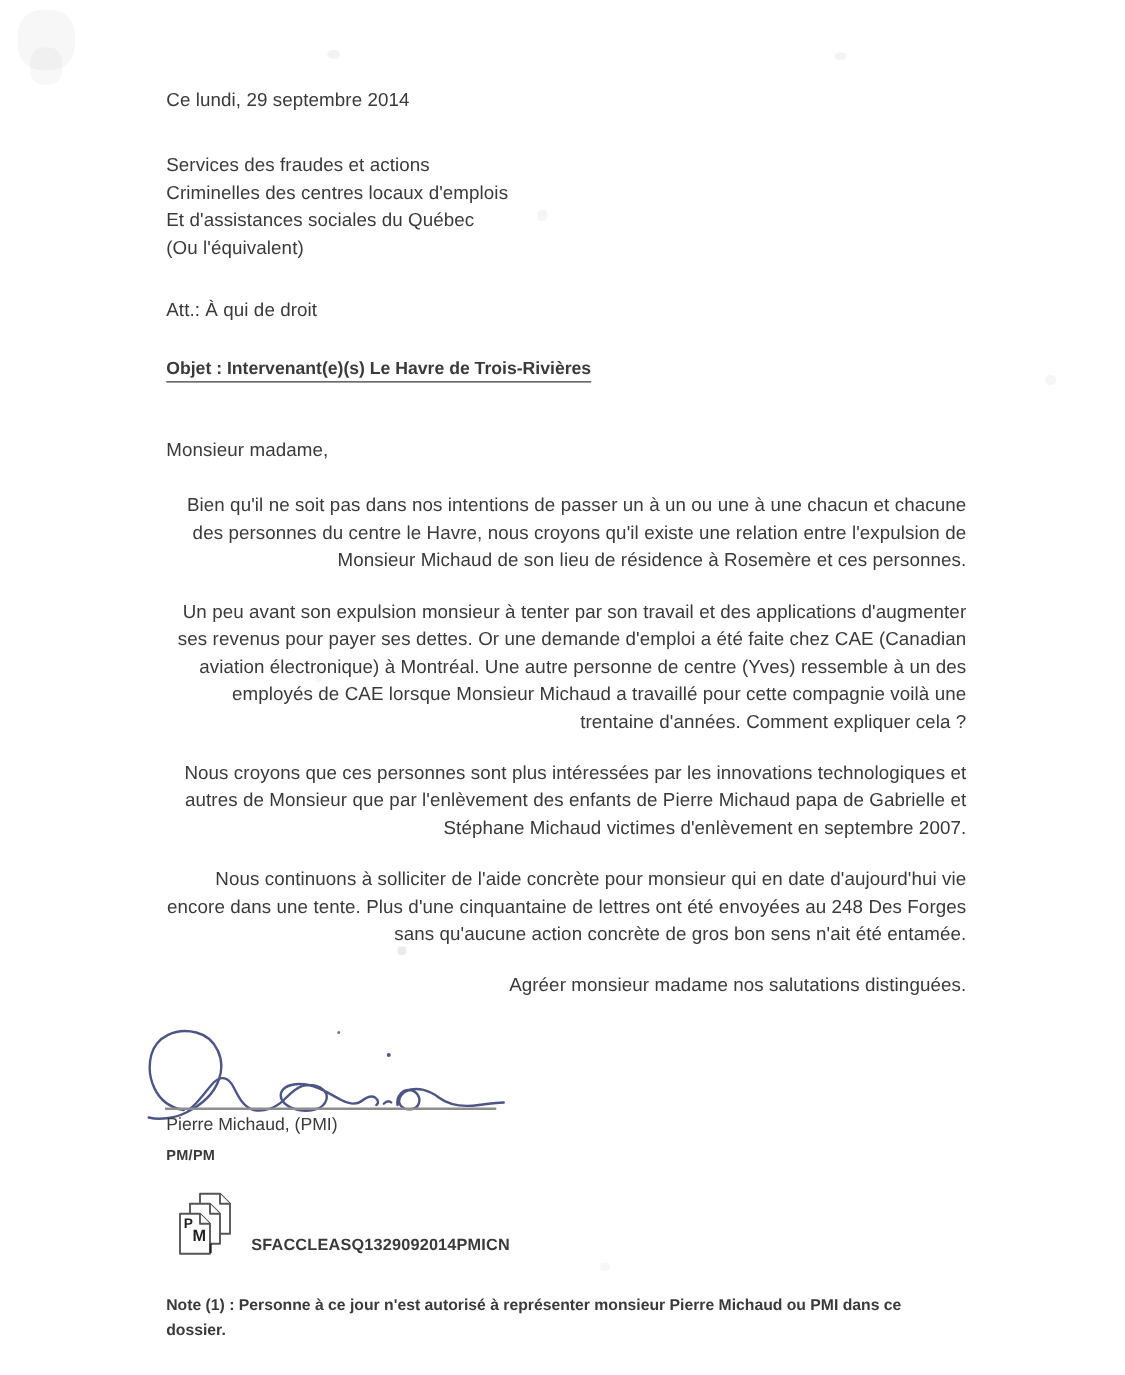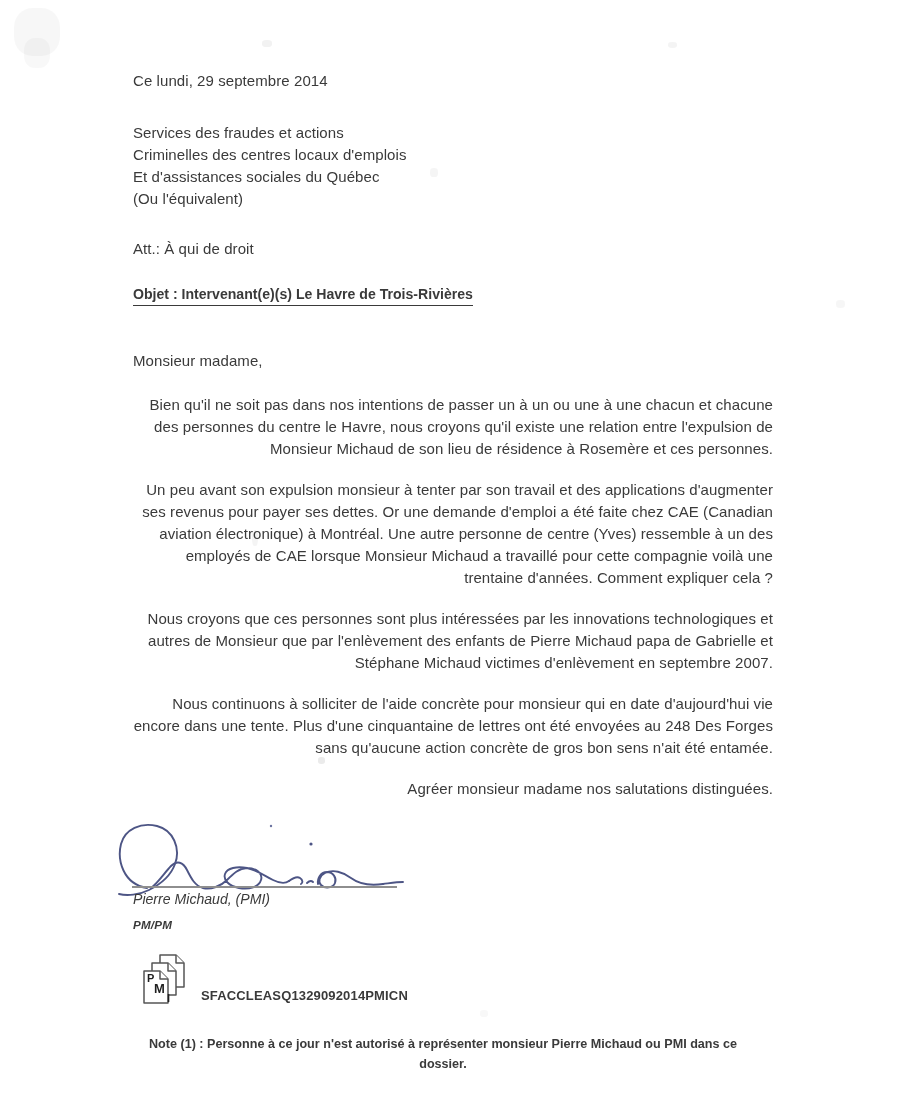--- a/index.html
+++ b/index.html
@@ -66,21 +66,20 @@
     padding-bottom: 1px;
     font-size: 14.1px;
     line-height: 20px;
   }
 
   
   .sig-zone {
     position: relative;
     height: 92px;
     margin-top: 26px;
-    font-style: italic;
   }
   .sig-ink {
     position: absolute;
     left: -22px;
     top: -8px;
     width: 300px;
     height: 78px;
     pointer-events: none;
   }
   .sig-rule {
@@ -129,21 +128,20 @@
     font-weight: bold;
     letter-spacing: .012em;
   }
 
   .note {
     margin-top: 18px;
     font-size: 12.6px;
     line-height: 20px;
     font-weight: bold;
     width: 620px;
-    text-align: center;
   }
 </style>
 </head>
 <body>
 
 <div class="scan-smudge smudge-a"></div>
 <div class="scan-smudge smudge-b"></div>
 <div class="scan-smudge smudge-c"></div>
 <div class="scan-smudge smudge-d"></div>
 <div class="scan-smudge smudge-e"></div>

